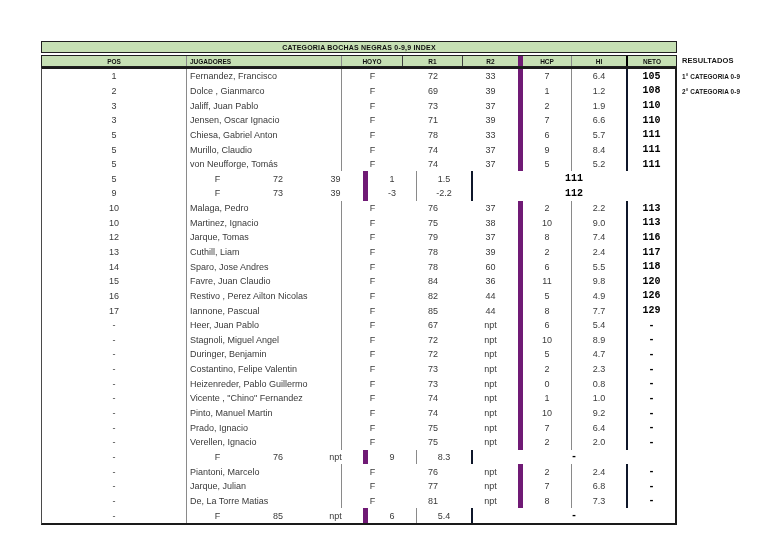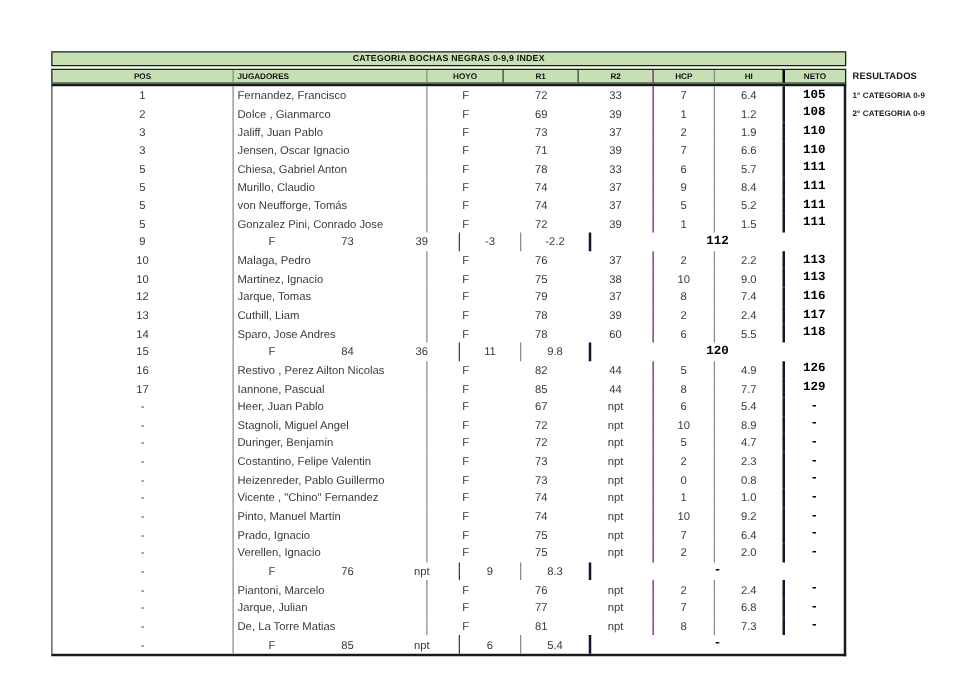--- a/index.html
+++ b/index.html
@@ -36,21 +36,21 @@
   .row{flex:1;display:flex;min-height:0;}
   .cell{
     display:flex;align-items:center;justify-content:center;
     font-size:9px;color:#3a3a3a;box-sizing:border-box;height:100%;
     white-space:nowrap;overflow:hidden;
   }
   .c-pos {width:145px;border-right:1px solid #8a8a8a;}
   .c-name{width:155px;border-right:1px solid #8a8a8a;justify-content:flex-start;padding-left:3px;}
   .c-hoyo{width:61px;}
   .c-r1  {width:60px;}
-  .c-r2  {width:60px;border-right:1px solid #701a75;}
+  .c-r2  {width:60px;border-right:5px solid #701a75;}
   .c-hcp {width:49px;border-right:1px solid #8a8a8a;}
   .c-hi  {width:56px;border-right:2px solid #0f172a;}
   .c-neto{flex:1;}
   .cell.c-neto{
     font-family:Liberation Mono, monospace;
     font-weight:bold;font-size:10px;color:#000;
   }
   .results{position:absolute;left:682px;top:56px;width:80px;}
   .res-title{font-size:7.5px;font-weight:bold;color:#161616;letter-spacing:.1px;}
   .res-item{font-size:6.4px;font-weight:bold;color:#161616;margin-top:8px;letter-spacing:.1px;}
@@ -137,21 +137,20 @@
       <div class="cell c-name">von Neufforge, Tomás</div>
       <div class="cell c-hoyo">F</div>
       <div class="cell c-r1">74</div>
       <div class="cell c-r2">37</div>
       <div class="cell c-hcp">5</div>
       <div class="cell c-hi">5.2</div>
       <div class="cell c-neto">111</div>
     </div>
     <div class="row">
       <div class="cell c-pos">5</div>
-      <div class="cell c-name">Gonzalez Pini, Conrado Jose</div>
       <div class="cell c-hoyo">F</div>
       <div class="cell c-r1">72</div>
       <div class="cell c-r2">39</div>
       <div class="cell c-hcp">1</div>
       <div class="cell c-hi">1.5</div>
       <div class="cell c-neto">111</div>
     </div>
     <div class="row">
       <div class="cell c-pos">9</div>
       <div class="cell c-hoyo">F</div>
@@ -206,20 +205,21 @@
       <div class="cell c-name">Sparo, Jose Andres</div>
       <div class="cell c-hoyo">F</div>
       <div class="cell c-r1">78</div>
       <div class="cell c-r2">60</div>
       <div class="cell c-hcp">6</div>
       <div class="cell c-hi">5.5</div>
       <div class="cell c-neto">118</div>
     </div>
     <div class="row">
       <div class="cell c-pos">15</div>
+      <div class="cell c-name">Favre, Juan Claudio</div>
       <div class="cell c-hoyo">F</div>
       <div class="cell c-r1">84</div>
       <div class="cell c-r2">36</div>
       <div class="cell c-hcp">11</div>
       <div class="cell c-hi">9.8</div>
       <div class="cell c-neto">120</div>
     </div>
     <div class="row">
       <div class="cell c-pos">16</div>
       <div class="cell c-name">Restivo , Perez Ailton Nicolas</div>

